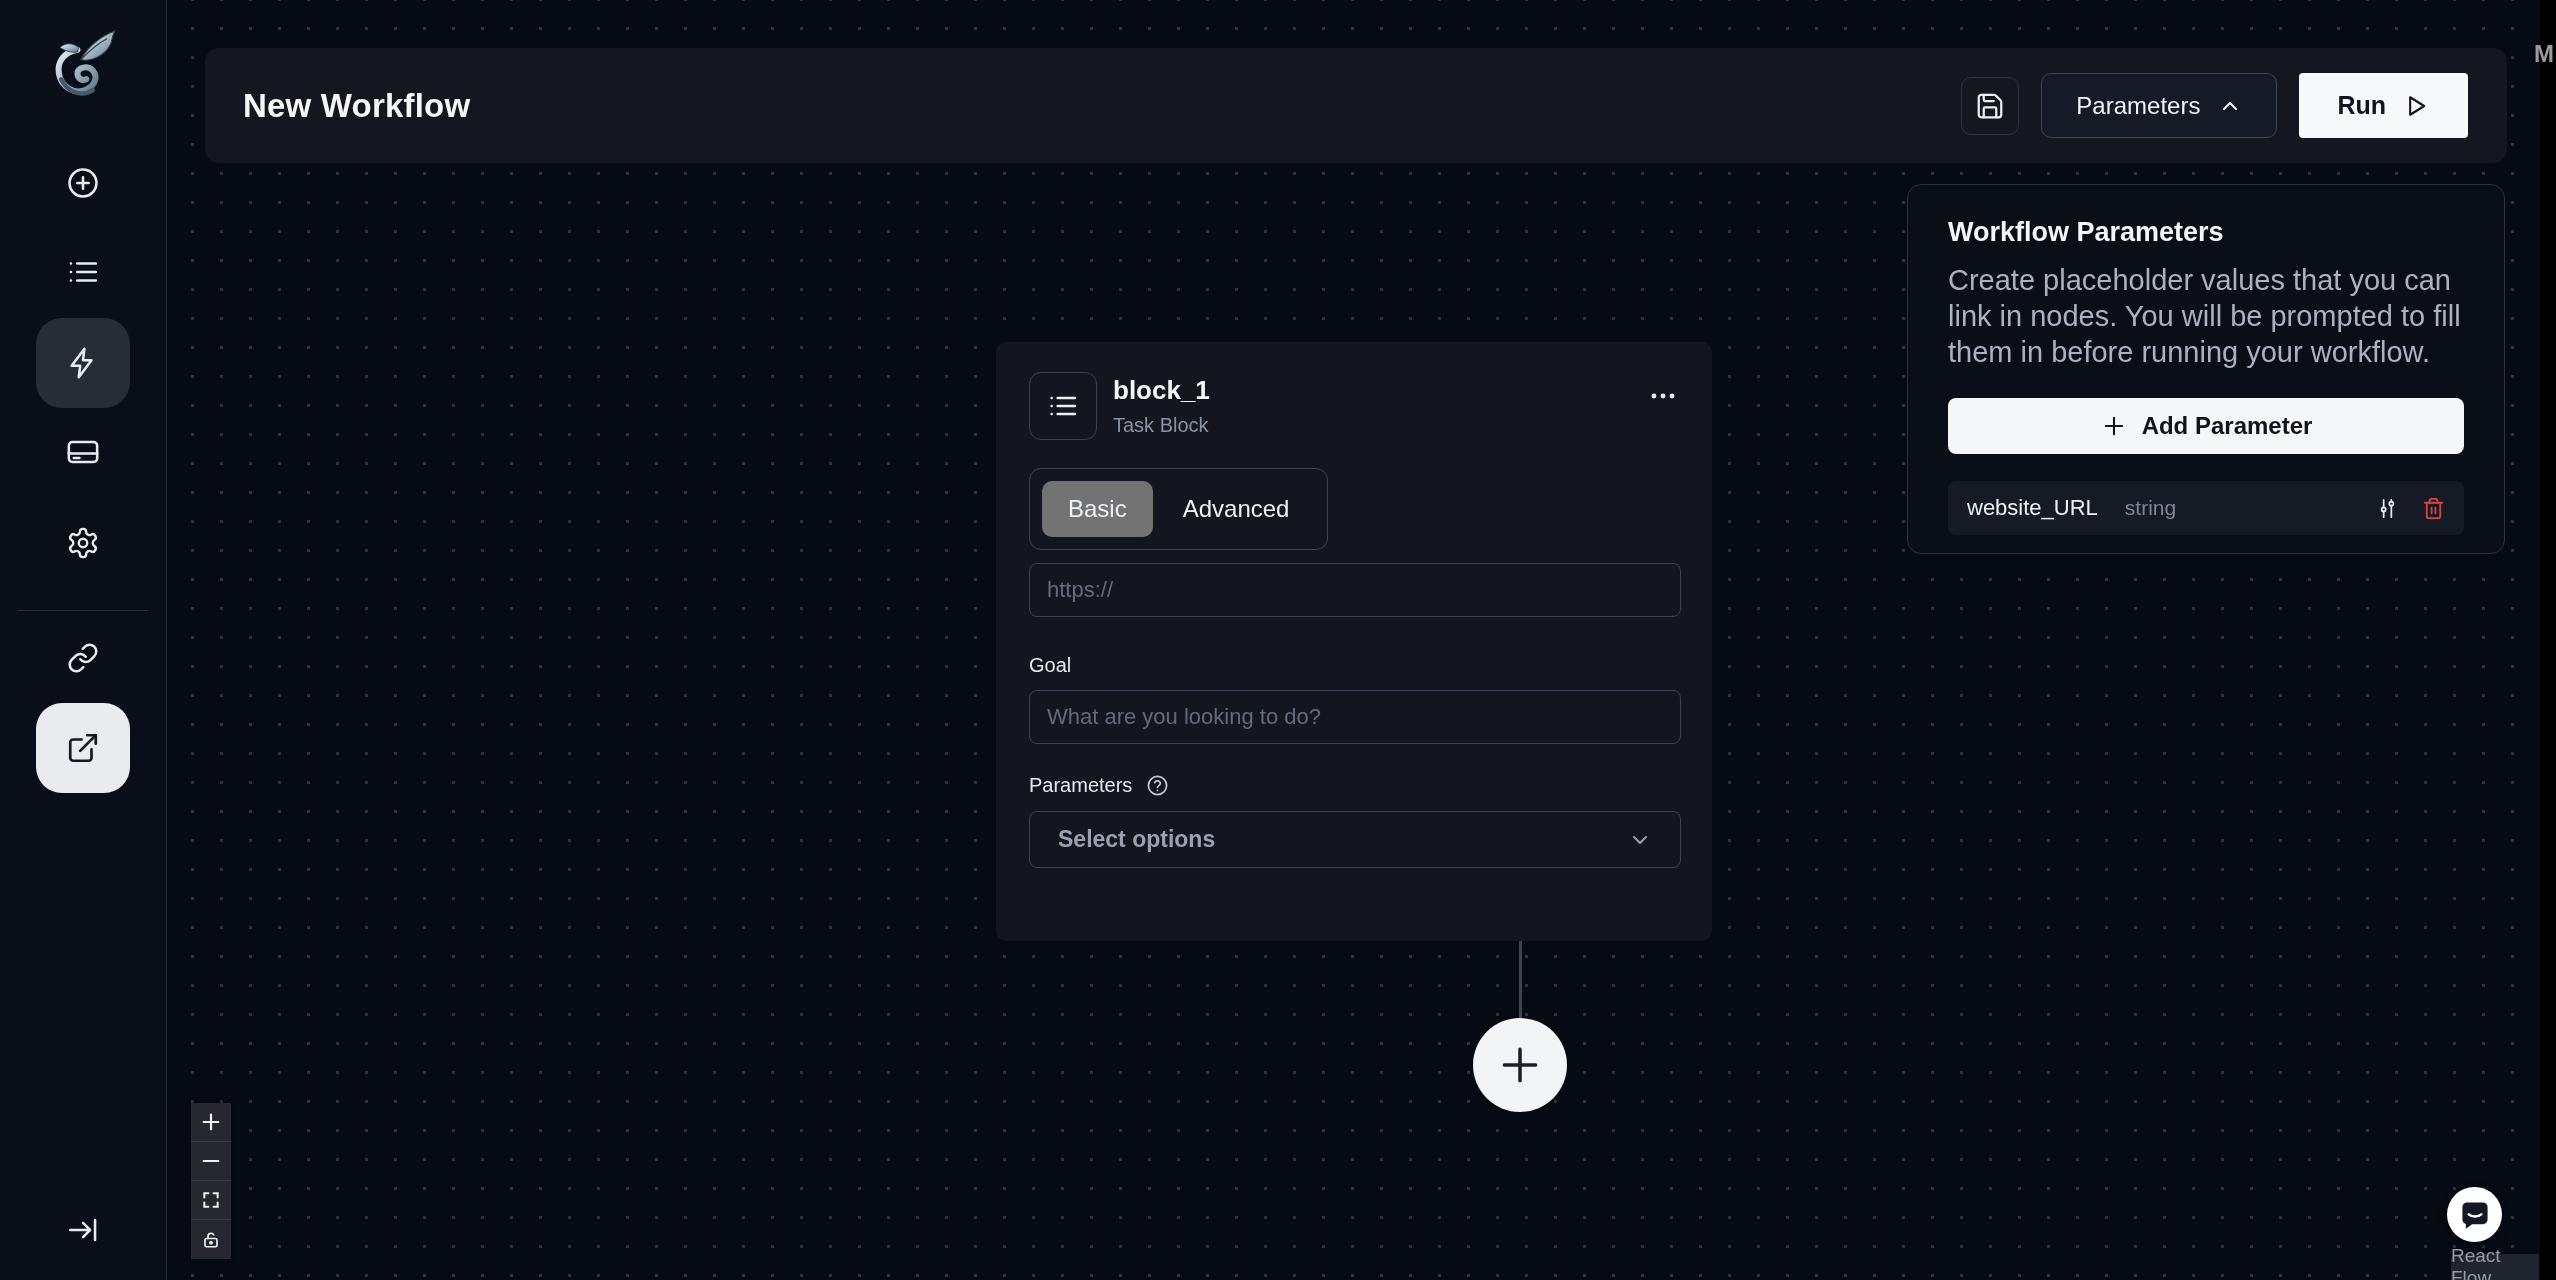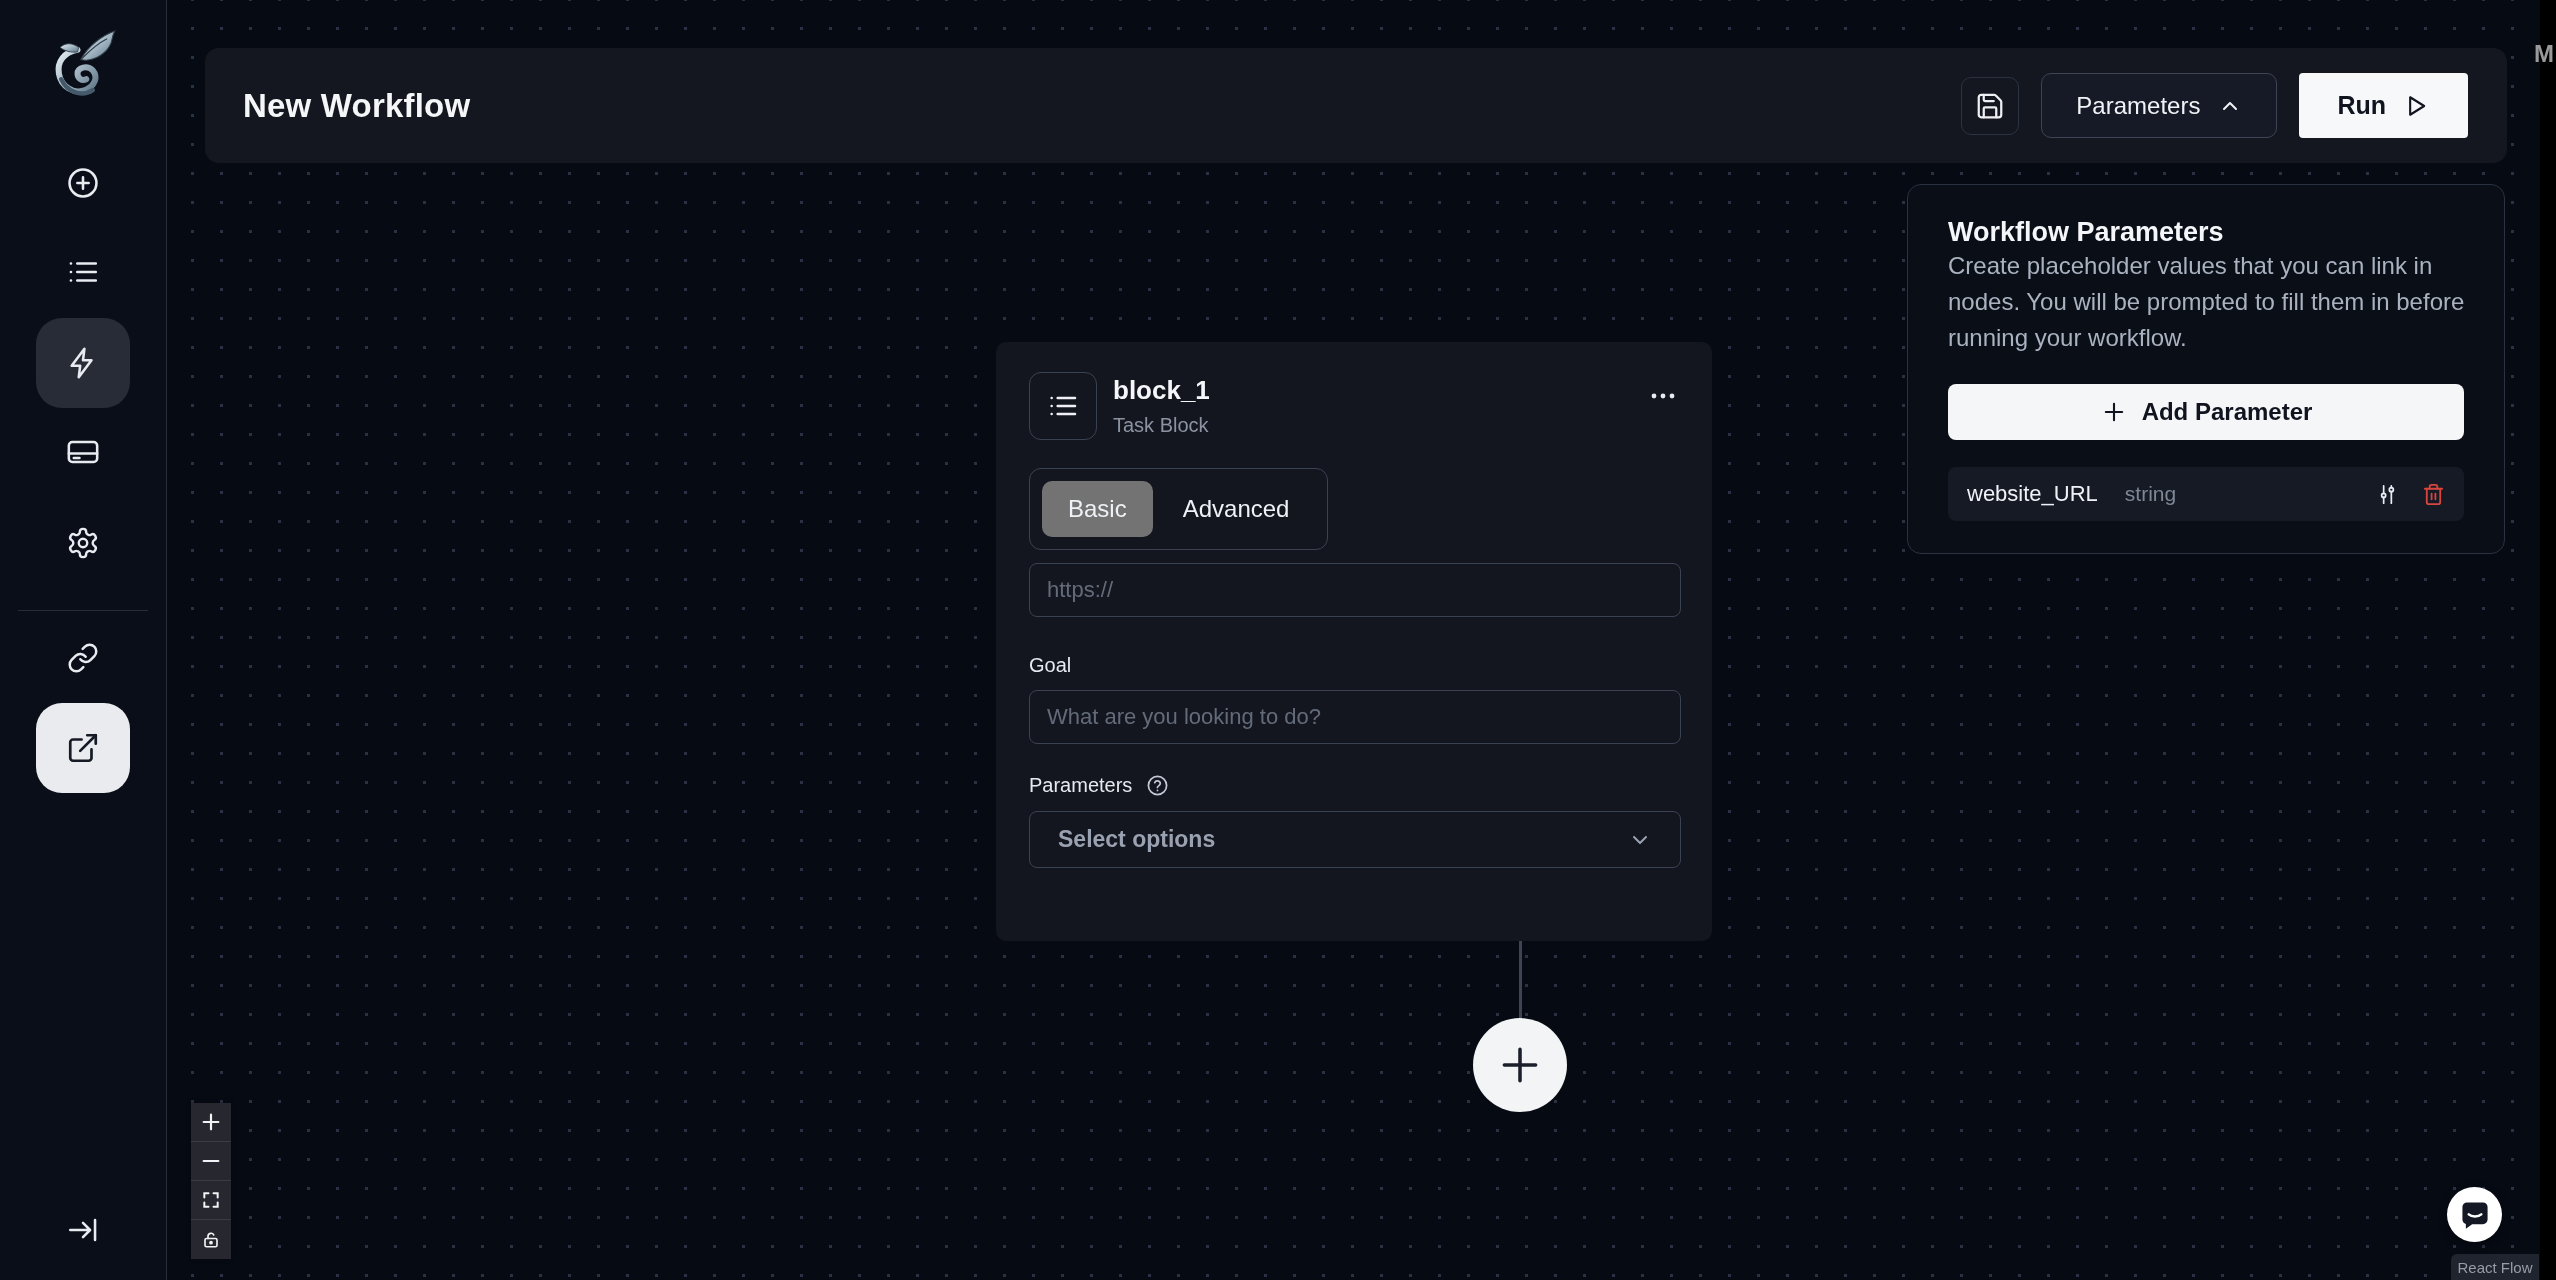--- a/index.html
+++ b/index.html
@@ -86,21 +86,21 @@
   .add-node{
     position:absolute;left:1307px;top:1018px;width:94px;height:94px;border-radius:50%;
     background:#f2f4f6;display:flex;align-items:center;justify-content:center;cursor:pointer;z-index:3;border:none;
   }
   
   .wp-panel{
     position:absolute;left:1907px;top:184px;width:598px;height:370px;box-sizing:border-box;
     background:#0a0e17;border:1px solid #2a3140;border-radius:14px;padding:32px 40px;z-index:6;
   }
   .wp-title{font-size:27px;font-weight:700;color:#f4f6f9;}
-  .wp-desc{margin-top:0;font-size:24px;line-height:36px;color:#aab2c0;width:548px;}
+  .wp-desc{margin-top:14px;font-size:29px;line-height:36px;color:#aab2c0;width:548px;}
   .wp-add{
     margin-top:28px;width:100%;height:56px;border-radius:8px;background:#f5f6f8;border:none;cursor:pointer;
     display:flex;align-items:center;justify-content:center;gap:14px;color:#10141f;font-size:24px;font-weight:700;
     font-family:"Liberation Sans",sans-serif;
   }
   .wp-row{
     margin-top:27px;height:54px;background:#151a25;border-radius:8px;
     display:flex;align-items:center;padding:0 19px;box-sizing:border-box;
   }
   .wp-key{font-size:22px;font-weight:500;color:#eef1f6;}
@@ -117,21 +117,21 @@
   .rf-btn:last-child{border-bottom:none;}
   
   .chat-btn{
     position:absolute;left:2447px;top:1187px;width:55px;height:55px;border-radius:50%;background:#ffffff;
     display:flex;align-items:center;justify-content:center;border:none;cursor:pointer;z-index:8;
     box-shadow:0 3px 10px rgba(0,0,0,.45);
   }
   .attribution{
     position:absolute;left:2451px;top:1254px;width:88px;height:26px;background:#1f242e;
     border-top-left-radius:6px;display:flex;align-items:center;justify-content:center;
-    font-size:15px;color:#969ca8;z-index:7;cursor:pointer;
+    font-size:19px;color:#969ca8;z-index:7;cursor:pointer;
   }
   .edge-strip{position:absolute;right:0;top:0;width:16px;height:1280px;background:#000;z-index:9;}
   .edge-text{position:absolute;left:2534px;top:40px;font-size:24px;font-weight:700;color:#9a9a9a;z-index:10;}
 </style>
 </head>
 <body>
 
 <div class="canvas">
 
   <div class="edge-line"></div>

